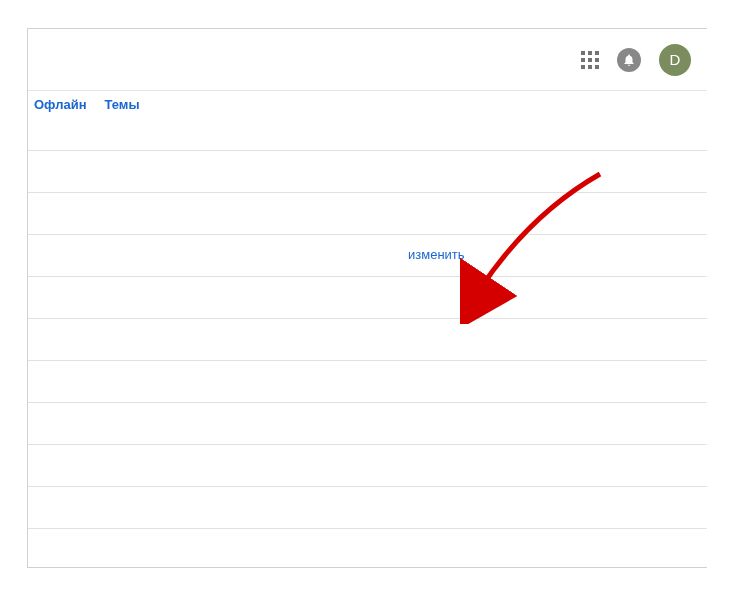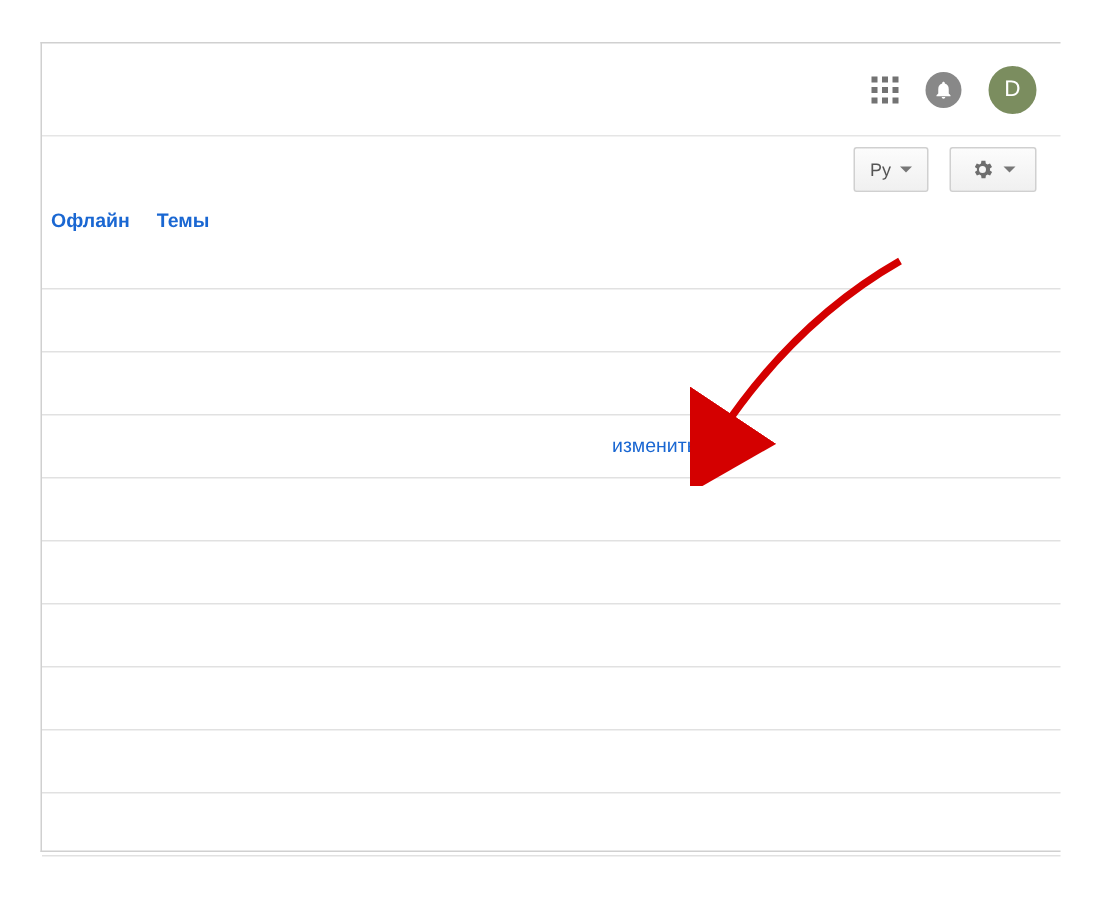--- a/index.html
+++ b/index.html
@@ -149,32 +149,20 @@
     <div class="bell-wrap">
       <svg width="14" height="14" viewBox="0 0 24 24" fill="#fff">
         <path d="M12 22c1.1 0 2-.9 2-2h-4c0 1.1.9 2 2 2zm6-6V11c0-3.07-1.63-5.64-4.5-6.32V4c0-.83-.67-1.5-1.5-1.5S10.5 3.17 10.5 4v.68C7.63 5.36 6 7.92 6 11v5l-2 2v1h16v-1l-2-2z"></path>
       </svg>
     </div>
     <div class="avatar">
       <span>D</span>
     </div>
   </div>
 
-  <div class="toolbar">
-    <div class="lang-btn">
-      <span>Ру</span>
-      <span class="caret-down"></span>
-    </div>
-    <div class="gear-btn">
-      <svg width="16" height="16" viewBox="0 0 24 24" fill="#6e6e6e">
-        <path d="M19.4 13l.1-1-.1-1 2.1-1.6-2-3.5-2.5 1a7 7 0 0 0-1.7-1l-.4-2.6h-4l-.4 2.6a7 7 0 0 0-1.7 1l-2.5-1-2 3.5L6.5 11l-.1 1 .1 1-2.1 1.6 2 3.5 2.5-1a7 7 0 0 0 1.7 1l.4 2.6h4l.4-2.6a7 7 0 0 0 1.7-1l2.5 1 2-3.5L19.4 13zM12 15.5A3.5 3.5 0 1 1 15.5 12 3.5 3.5 0 0 1 12 15.5z"></path>
-      </svg>
-      <span class="caret-down"></span>
-    </div>
-  </div>
 
   <div class="tabs">
     <a>Офлайн</a>
     <a>Темы</a>
   </div>
 
   <div class="list">
     <div class="row"></div>
     <div class="row"></div>
     <div class="row">

